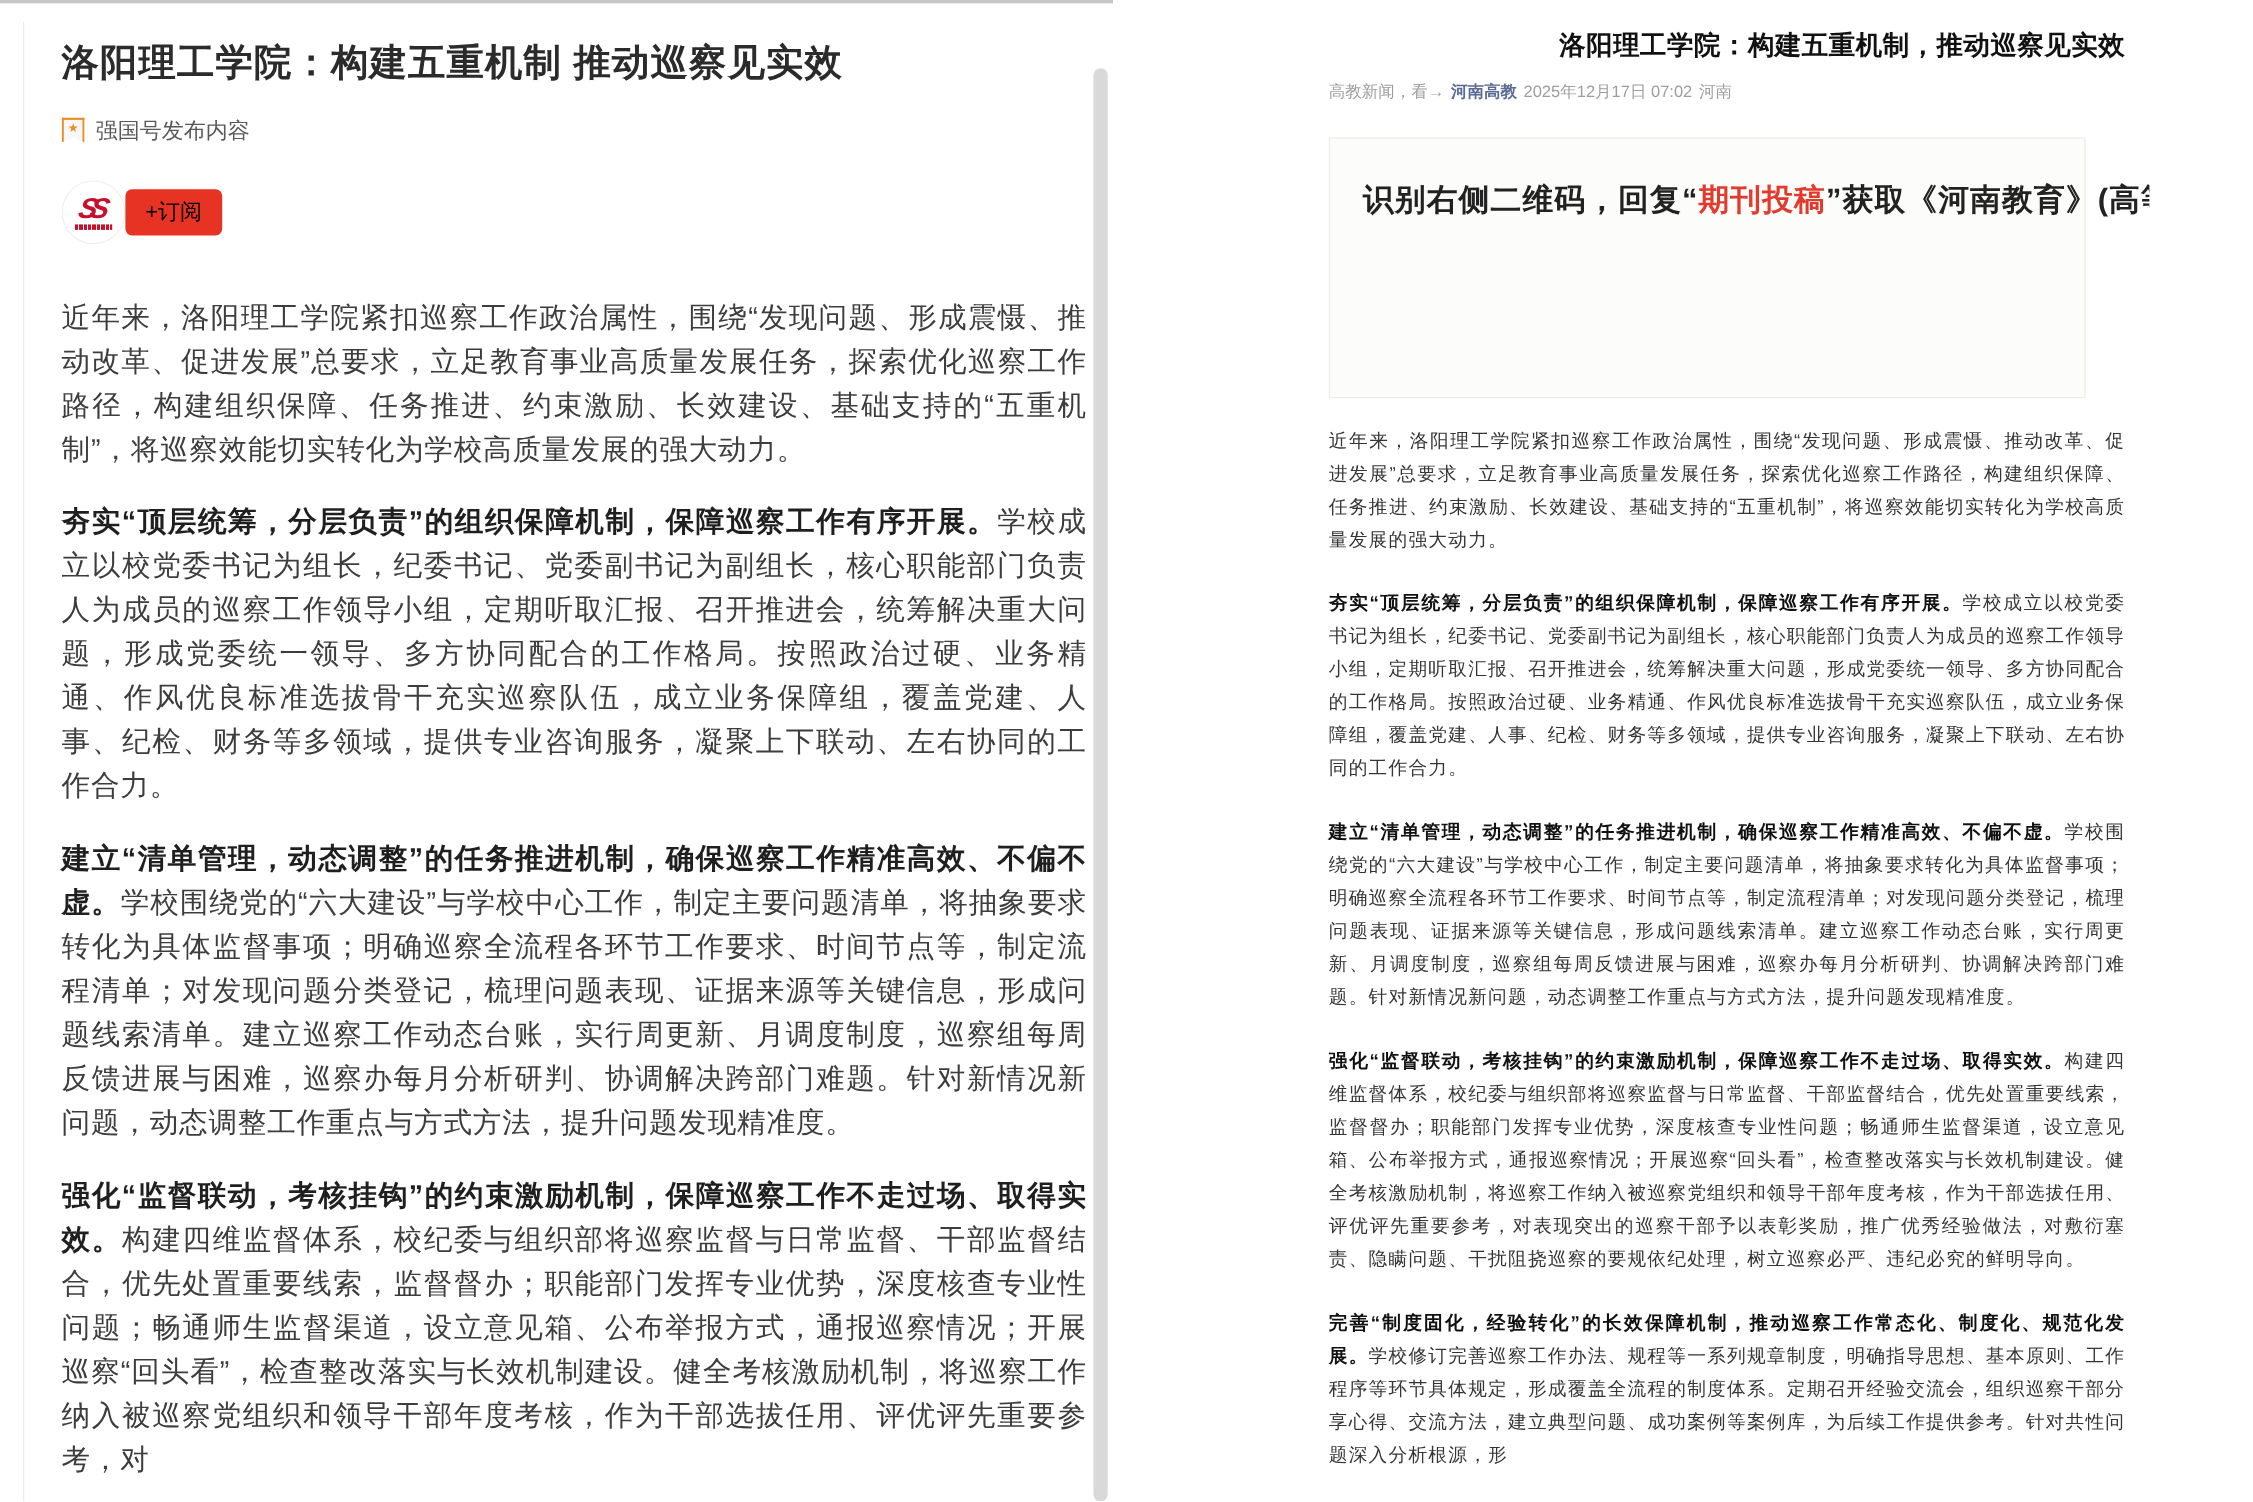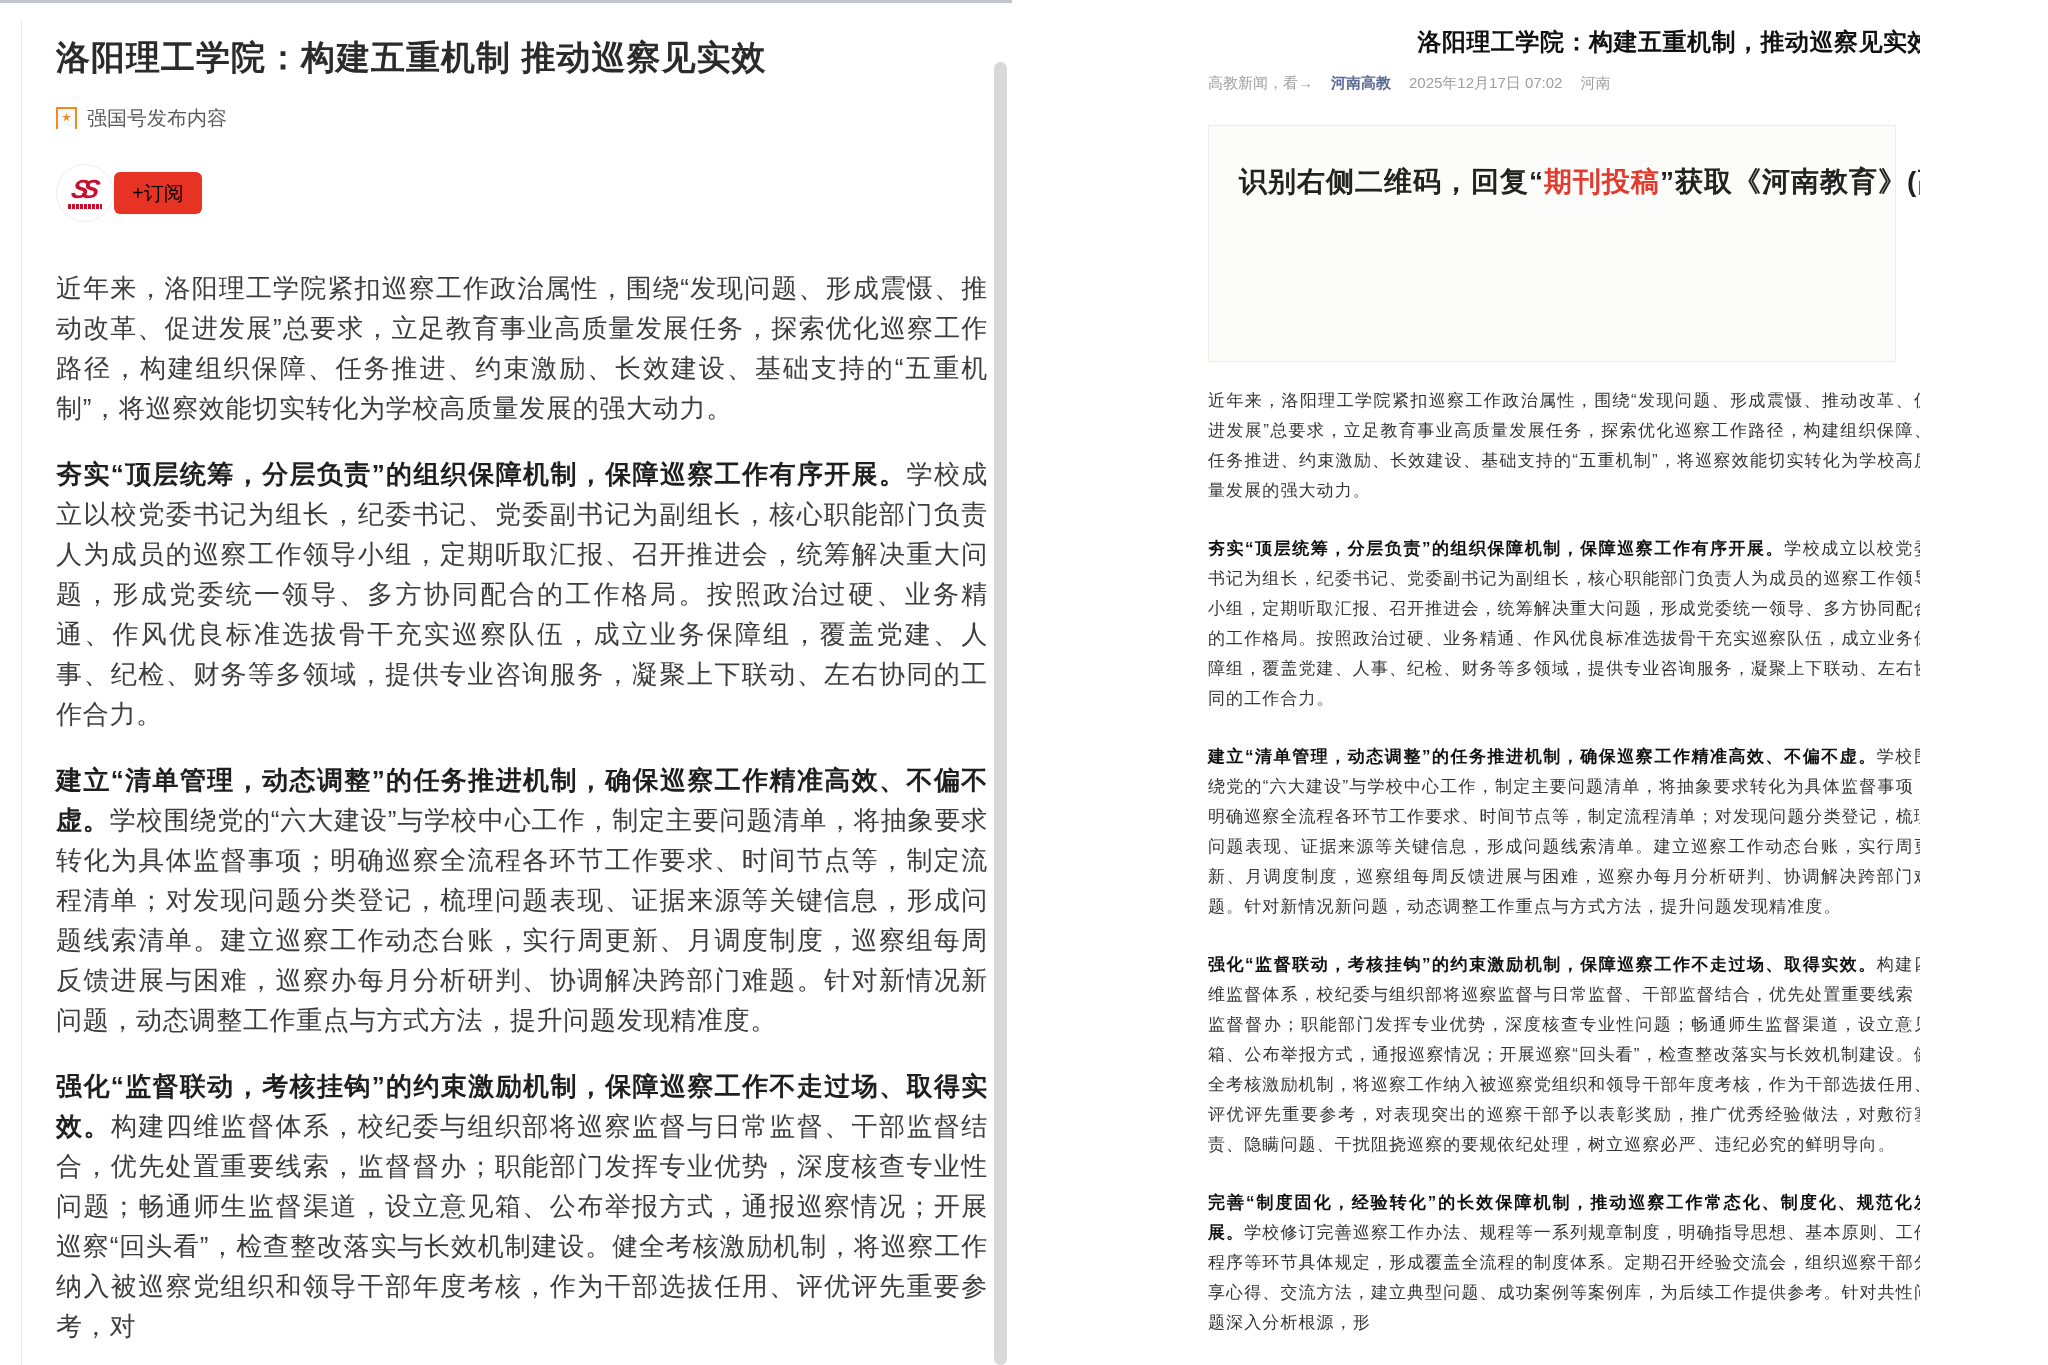--- a/index.html
+++ b/index.html
@@ -1,17 +1,17 @@
 <!DOCTYPE html>
 <html><head>
 <meta charset="utf-8">
 <style>
   html,body{margin:0;padding:0;background:#fff;}
   body{font-family:"Liberation Sans","DejaVu Sans",sans-serif;-webkit-font-smoothing:antialiased;}
-  .stage{position:relative;width:1920px;height:1365px;background:#fff;overflow:hidden;}
+  .stage{position:relative;width:1920px;height:1365px;background:#fff;overflow:hidden;padding-left:44px;}
 
   
   .left-panel{position:absolute;left:0;top:0;width:1012px;height:1365px;background:#fff;overflow:hidden;}
   .lp-topline{position:absolute;left:0;top:0;width:1012px;height:3px;background:#c3c7cc;}
   .lp-vline{position:absolute;left:21px;top:20px;bottom:0;width:1px;background:#e7e9ec;}
   .lp-inner{position:absolute;left:56px;top:0;width:932px;}
   .lp-title{margin:34px 0 0;font-size:34px;line-height:46px;font-weight:700;color:#2b2b2b;letter-spacing:1px;}
   .badge-row{margin-top:26px;display:flex;align-items:center;gap:10px;height:24px;}
   .bookmark{width:17px;height:21px;background:#f6f8fb;border:2px solid #f08c1e;border-bottom:none;position:relative;display:flex;align-items:center;justify-content:center;clip-path:polygon(0 0,100% 0,100% 100%,50% 80%,0 100%);}
   .bookmark span{color:#f08c1e;font-size:11px;line-height:1;margin-top:-3px;}
@@ -26,21 +26,21 @@
   .subscribe{border:none;background:#e73323;color:#000000;font-size:20px;line-height:1;padding:11px 18px;border-radius:6px;cursor:pointer;font-family:inherit;}
   .lp-body{margin-top:46px;}
   .lp-body p{margin:0 0 26px;font-size:26px;line-height:40px;color:#3d3d3d;letter-spacing:0.7px;text-align:justify;}
   .lp-body strong{color:#1f1f1f;font-weight:700;}
   .lp-scrollbar{position:absolute;left:994px;top:62px;width:13px;height:1303px;background:#d9d9d9;border-radius:7px;}
 
   
   .right-panel{position:absolute;left:1194px;top:0;width:760px;height:1365px;background:#fff;overflow:hidden;}
   .rp-inner{position:absolute;left:14px;top:0;width:724px;}
   .rp-title{margin:26px 0 0;font-size:24px;line-height:32px;font-weight:700;color:#111;letter-spacing:0.5px;text-align:right;}
-  .rp-meta{margin-top:16px;font-size:15px;color:#9e9e9e;display:flex;gap:18px;align-items:center;white-space:nowrap;}
+  .rp-meta{margin-top:16px;font-size:15px;color:#9e9e9e;display:flex;gap:6px;align-items:center;white-space:nowrap;}
   .rp-meta .account{color:#5b6b95;font-weight:700;cursor:pointer;}
   
   .banner{margin-top:32px;width:688px;height:237px;box-sizing:border-box;background:#fcfcfa;border:1px solid #ebebe7;display:flex;}
   .banner-text{flex:1;padding:30px 4px 0 30px;display:flex;}
   .banner-line{font-size:28px;line-height:51px;font-weight:600;color:#222;letter-spacing:1px;white-space:nowrap;}
   .banner-line .hl{color:#e23b2e;}
   .scan-btn{align-self:flex-end;margin:8px 14px 0 0;background:#46a546;color:#fff;border:none;font-size:17px;line-height:1;padding:8px 14px;display:flex;align-items:center;gap:10px;cursor:pointer;font-family:inherit;}
   .scan-btn .tri{font-size:11px;line-height:1;}
   .qr-wrap{width:212px;display:flex;align-items:center;justify-content:center;}
   

